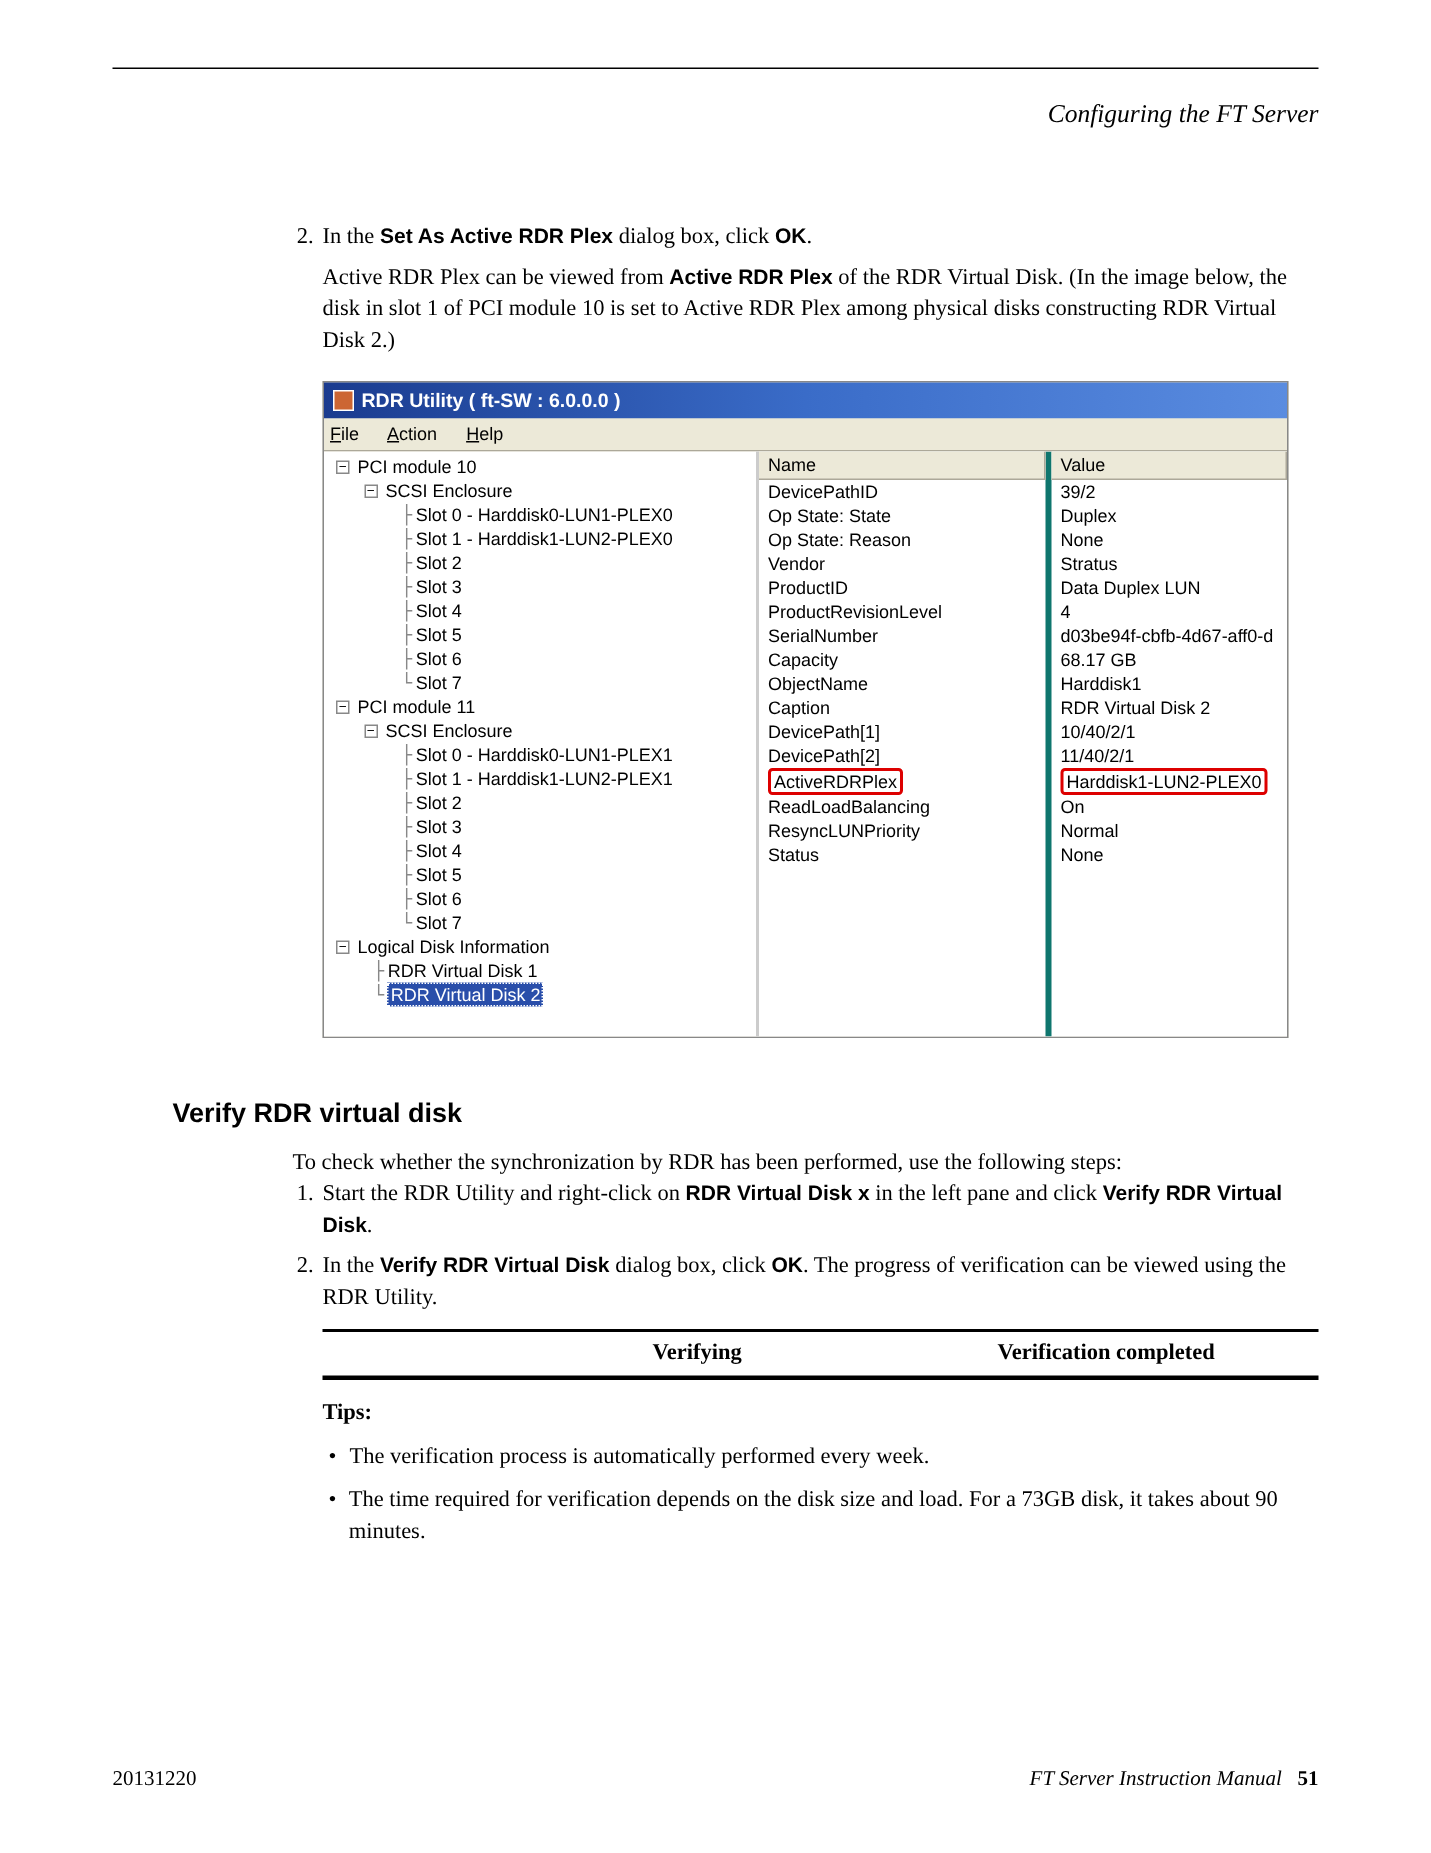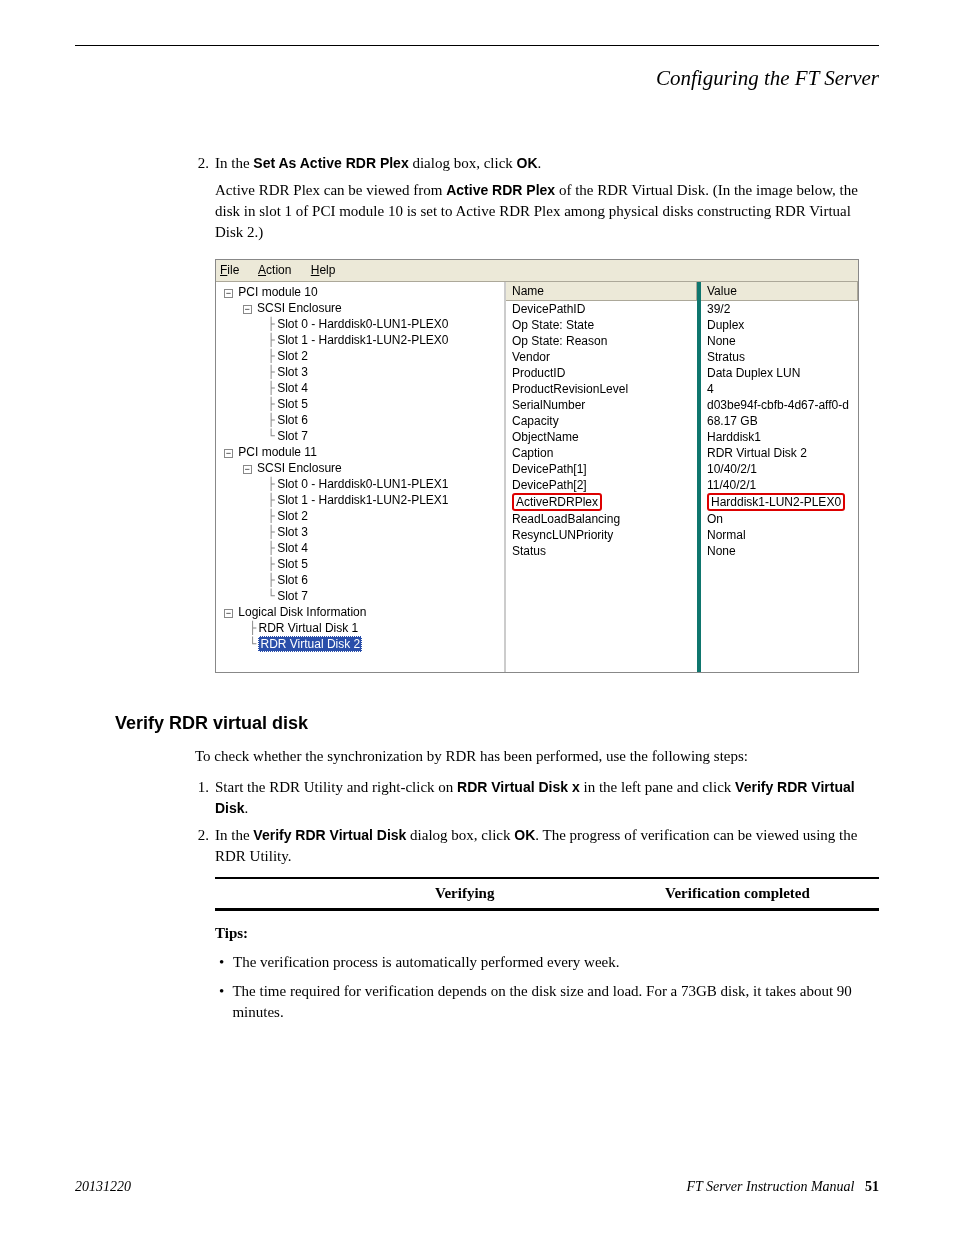--- a/index.html
+++ b/index.html
@@ -8,21 +8,21 @@
     font-size: 15px;
     line-height: 1.4;
     color: #000;
     background: #fff;
     width: 954px;
     height: 1235px;
     position: relative;
     padding: 45px 75px 40px 75px;
   }
   .topline { border-top: 1px solid #000; height: 1px; margin-bottom: 18px; }
-  .running-head { text-align: right; font-style: italic; font-size: 21px; margin-bottom: 60px; }
+  .running-head { text-align: right; font-style: italic; font-size: 17px; margin-bottom: 60px; }
   .content { padding-left: 120px; }
   .ol-item { display: flex; margin-bottom: 6px; }
   .ol-num { width: 20px; flex-shrink: 0; text-align: right; padding-right: 6px; }
   .ol-body { flex: 1; }
   .bold-sans { font-family: Arial, Helvetica, sans-serif; font-weight: bold; font-size: 14px; margin-top: 23px; }
   .indent-para { margin-top: 6px; }
   .screenshot {
     margin: 16px 0 30px 0;
     border: 1px solid #888;
     width: 644px;
@@ -69,30 +69,30 @@
     padding: 1px 6px;
   }
   .ss-cell { padding: 0 6px; white-space: nowrap; }
   .tree-row { white-space: nowrap; padding-left: 6px; }
   .box { display: inline-block; width: 9px; height: 9px; border: 1px solid #888; text-align: center; line-height: 7px; font-size: 9px; vertical-align: middle; margin-right: 2px; background: #fff; }
   .dots { color: #888; font-family: monospace; letter-spacing: -1px; }
   .sel { background: #294eaa; color: #fff; border: 1px dotted #fff; padding: 0 1px; }
   .redbox { border: 2px solid #d00; border-radius: 3px; padding: 0 2px; display: inline-block; line-height: 14px; }
 
   h2.section { font-family: Arial, Helvetica, sans-serif; font-weight: bold; font-size: 18px; margin: 8px 0 10px 40px; }
-  .bodytext { margin-bottom: 10px; }
+  .bodytext { }
   table.ftable { width: 100%; border-collapse: collapse; margin: 10px 0 12px 0; font-size: 15px; }
   table.ftable th, table.ftable td { text-align: left; padding: 4px 10px 4px 0; vertical-align: top; }
   table.ftable .hr td { padding: 0; }
   table.ftable .hr div { border-top: 1px solid #000; }
   .tips { font-weight: bold; margin-bottom: 8px; }
   .bullet { display: flex; margin-bottom: 8px; }
   .bullet .dot { width: 18px; padding-left: 4px; }
   .footer { position: absolute; bottom: 38px; left: 75px; right: 75px; display: flex; justify-content: space-between; font-size: 14px; }
-  .footer .left { font-style: italic; }
+  .footer .left { }
   .footer .right { font-style: italic; }
   .footer .right b { font-style: normal; }
 </style>
 </head>
 <body>
 
 <div class="topline"></div>
 <div class="running-head">Configuring the FT Server</div>
 
 <div class="content">
@@ -101,20 +101,24 @@
     <div class="ol-body">
       <span>
         <span>In the </span><span class="bold-sans">Set As Active RDR Plex</span><span> dialog box, click </span><span class="bold-sans">OK</span><span>.</span>
       </span>
       <div class="indent-para">
         <span>Active RDR Plex can be viewed from </span><span class="bold-sans">Active RDR Plex</span><span> of the RDR Virtual Disk. (In the image below, the disk in slot 1 of PCI module 10 is set to Active RDR Plex among physical disks constructing RDR Virtual Disk 2.)</span>
       </div>
 
       
       <div class="screenshot">
+        <div class="ss-title">
+          <span class="ss-title-icon"></span>
+          <span>RDR Utility  ( ft-SW : 6.0.0.0 )</span>
+        </div>
         <div class="ss-menu">
           <span><u>F</u>ile</span>
           <span><u>A</u>ction</span>
           <span><u>H</u>elp</span>
         </div>
         <div class="ss-body">
           <div class="ss-left">
             <div class="tree-row"><span class="box">−</span> <span>PCI module 10</span></div>
             <div class="tree-row"><span class="dots">&nbsp;&nbsp;&nbsp;</span><span class="box">−</span> <span>SCSI Enclosure</span></div>
             <div class="tree-row"><span class="dots">&nbsp;&nbsp;&nbsp;&nbsp;&nbsp;&nbsp;&nbsp;├</span> <span>Slot 0  -  Harddisk0-LUN1-PLEX0</span></div>

